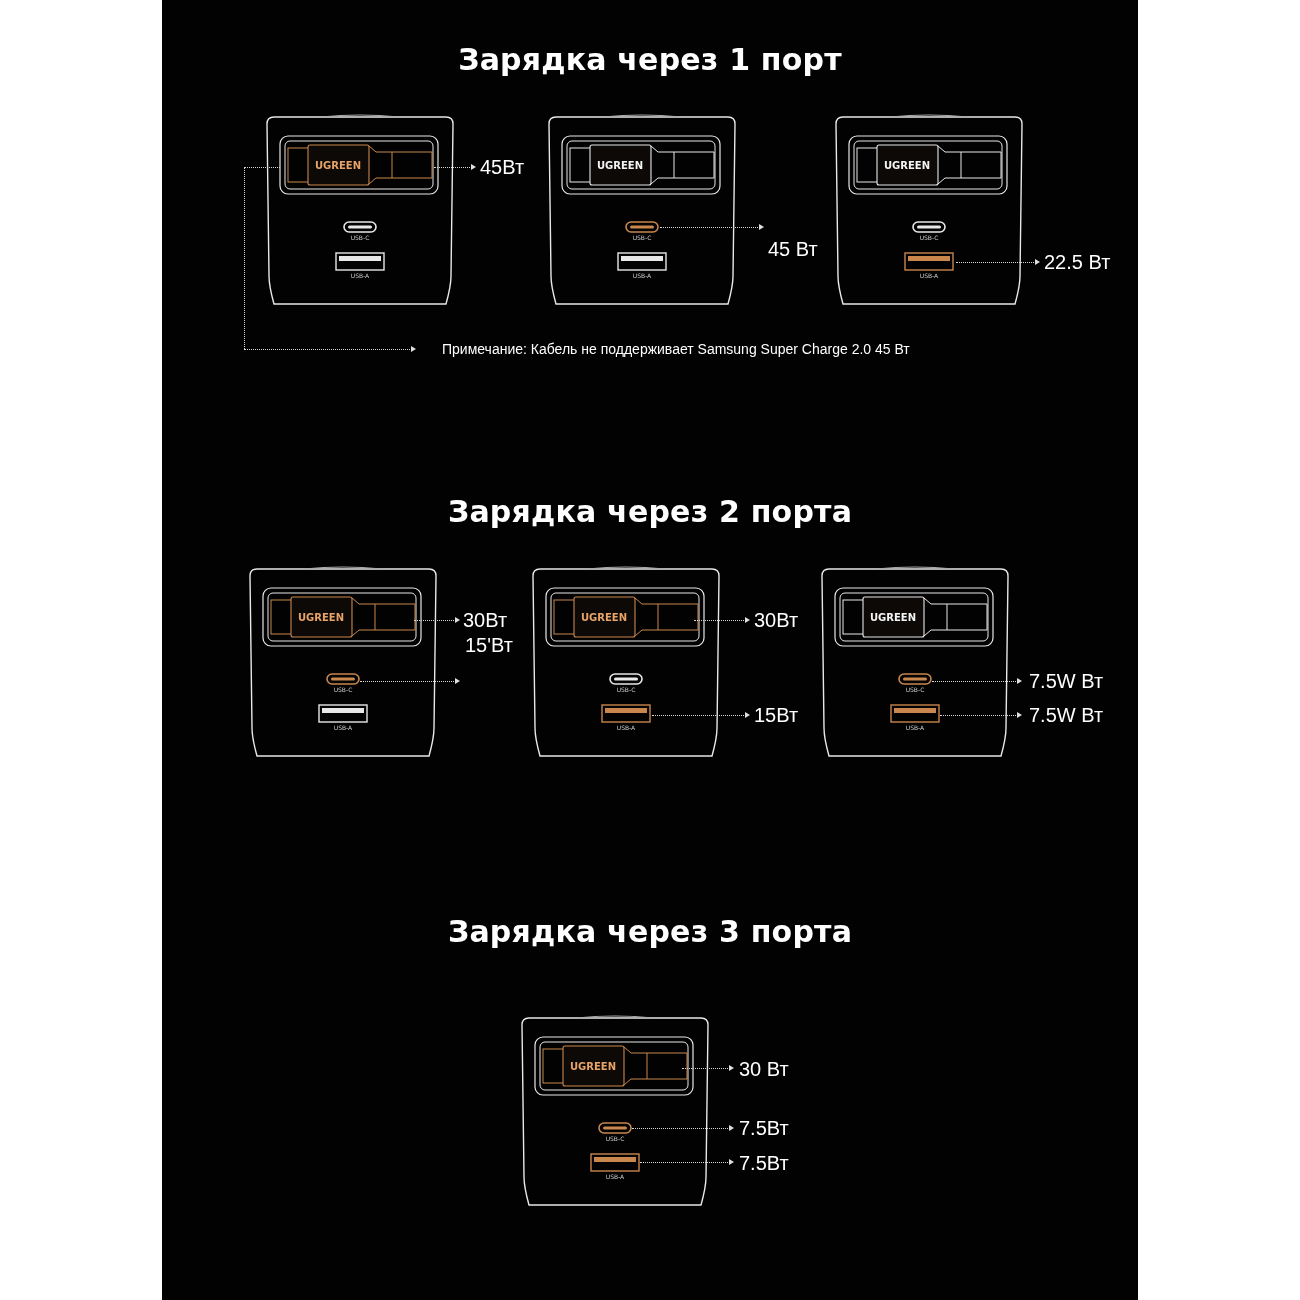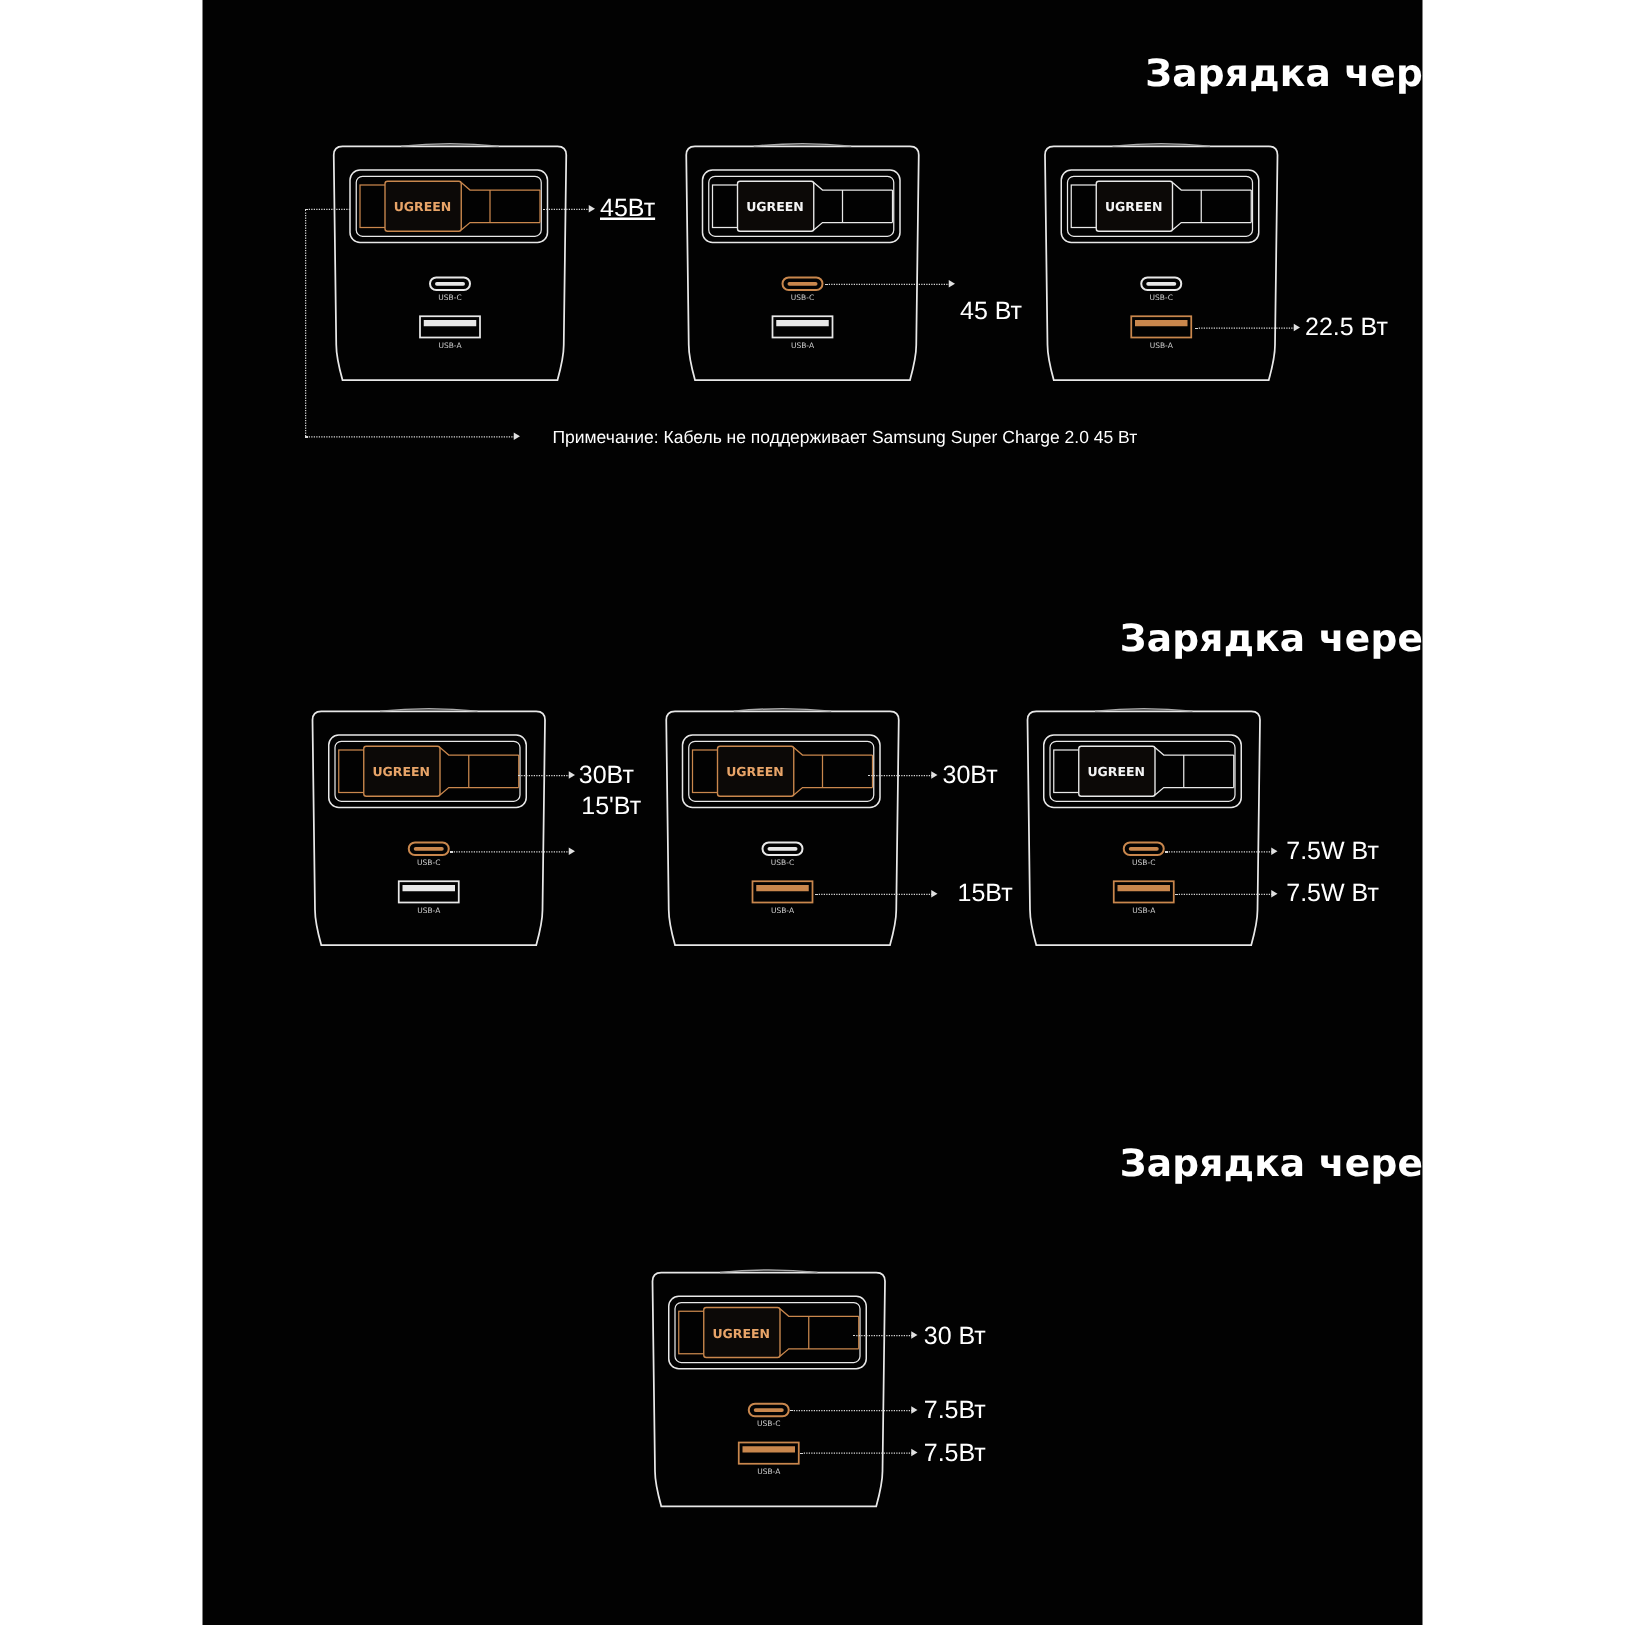--- a/index.html
+++ b/index.html
@@ -1,19 +1,19 @@
 <!DOCTYPE html>
 <html><head>
 <meta charset="utf-8">
 <style>
   html, body { margin:0; padding:0; background:#ffffff; }
   body { width:1300px; height:1300px; position:relative; overflow:hidden;
          font-family:"Liberation Sans", sans-serif; }
   .panel { position:absolute; left:162px; top:0; width:976px; height:1300px; background:#020202; }
-  .title { position:absolute; left:0; width:1300px; text-align:right; color:#fff;
+  .title { position:absolute; left:0; width:1300px; text-align:center; color:#fff;
            font-family:"DejaVu Sans", sans-serif; font-weight:bold; font-size:30px; letter-spacing:0.2px; }
   .charger { position:absolute; }
   .charger svg { display:block; overflow:visible; }
   .lbl { position:absolute; color:#fff; font-family:"Liberation Sans", sans-serif; font-size:20px; white-space:nowrap; line-height:20px; }
   .note { position:absolute; color:#fff; font-family:"Liberation Sans", sans-serif; font-size:14px; white-space:nowrap; }
   .conn { position:absolute; border-top:1.5px dotted #d8d8d8; height:0; }
   .conn::after { content:""; position:absolute; right:-4px; top:-4.5px; border-left:5px solid #e0e0e0;
                  border-top:3.5px solid transparent; border-bottom:3.5px solid transparent; }
   .vline { position:absolute; border-left:1.5px dotted #d8d8d8; width:0; }
   .hline { position:absolute; border-top:1.5px dotted #d8d8d8; height:0; }
@@ -192,21 +192,21 @@
   <g>
     <rect x="70" y="137" width="48" height="17" fill="none" stroke="#c9874d" stroke-width="1.4"></rect>
     <rect x="73" y="140" width="42" height="5" fill="#c9874d"></rect>
     <text x="94" y="162" text-anchor="middle" font-family="DejaVu Sans, sans-serif" font-size="6" fill="#cfcfcf">USB-A</text>
   </g>
 </svg>
     </div>
   </div>
 
 <div class="conn" style="left:434px;top:167px;width:38px;"></div>
-<div class="lbl" style="left:480px;top:157px;text-decoration:underline;">45Вт</div>
+<div class="lbl" style="left:480px;top:157px;">45Вт</div>
 
 <div class="conn" style="left:660px;top:227px;width:100px;"></div>
 <div class="lbl" style="left:768px;top:217px;"></div>
 <div class="lbl" style="left:768px;top:228px;margin-top:11px;">45 Вт</div>
 
 <div class="conn" style="left:956px;top:262px;width:80px;"></div>
 <div class="lbl" style="left:1044px;top:252px;">22.5 Вт</div>
 
 <div class="hline" style="left:244px;top:167px;width:36px;"></div>
 <div class="vline" style="left:244px;top:167px;height:182px;"></div>
@@ -214,21 +214,21 @@
 <div class="note" style="left:442px;top:341px;">Примечание: Кабель не поддерживает Samsung Super Charge 2.0 45 Вт</div>
 
 <div class="conn" style="left:414px;top:620px;width:42px;"></div>
 <div class="lbl" style="left:463px;top:610px;">30Вт</div>
 <div class="conn" style="left:360px;top:681px;width:96px;"></div>
 <div class="lbl" style="left:465px;top:635px;">15'Вт</div>
 
 <div class="conn" style="left:694px;top:620px;width:52px;"></div>
 <div class="lbl" style="left:754px;top:610px;">30Вт</div>
 <div class="conn" style="left:652px;top:715px;width:94px;"></div>
-<div class="lbl" style="left:754px;top:705px;margin-left:12px;">15Вт</div>
+<div class="lbl" style="left:754px;top:705px;">15Вт</div>
 
 <div class="conn" style="left:932px;top:681px;width:86px;"></div>
 <div class="lbl" style="left:1029px;top:671px;">7.5W Вт</div>
 <div class="conn" style="left:940px;top:715px;width:78px;"></div>
 <div class="lbl" style="left:1029px;top:705px;">7.5W Вт</div>
 
 <div class="conn" style="left:682px;top:1068px;width:48px;"></div>
 <div class="lbl" style="left:739px;top:1059px;">30 Вт</div>
 <div class="conn" style="left:632px;top:1128px;width:98px;"></div>
 <div class="lbl" style="left:739px;top:1118px;">7.5Вт</div>

